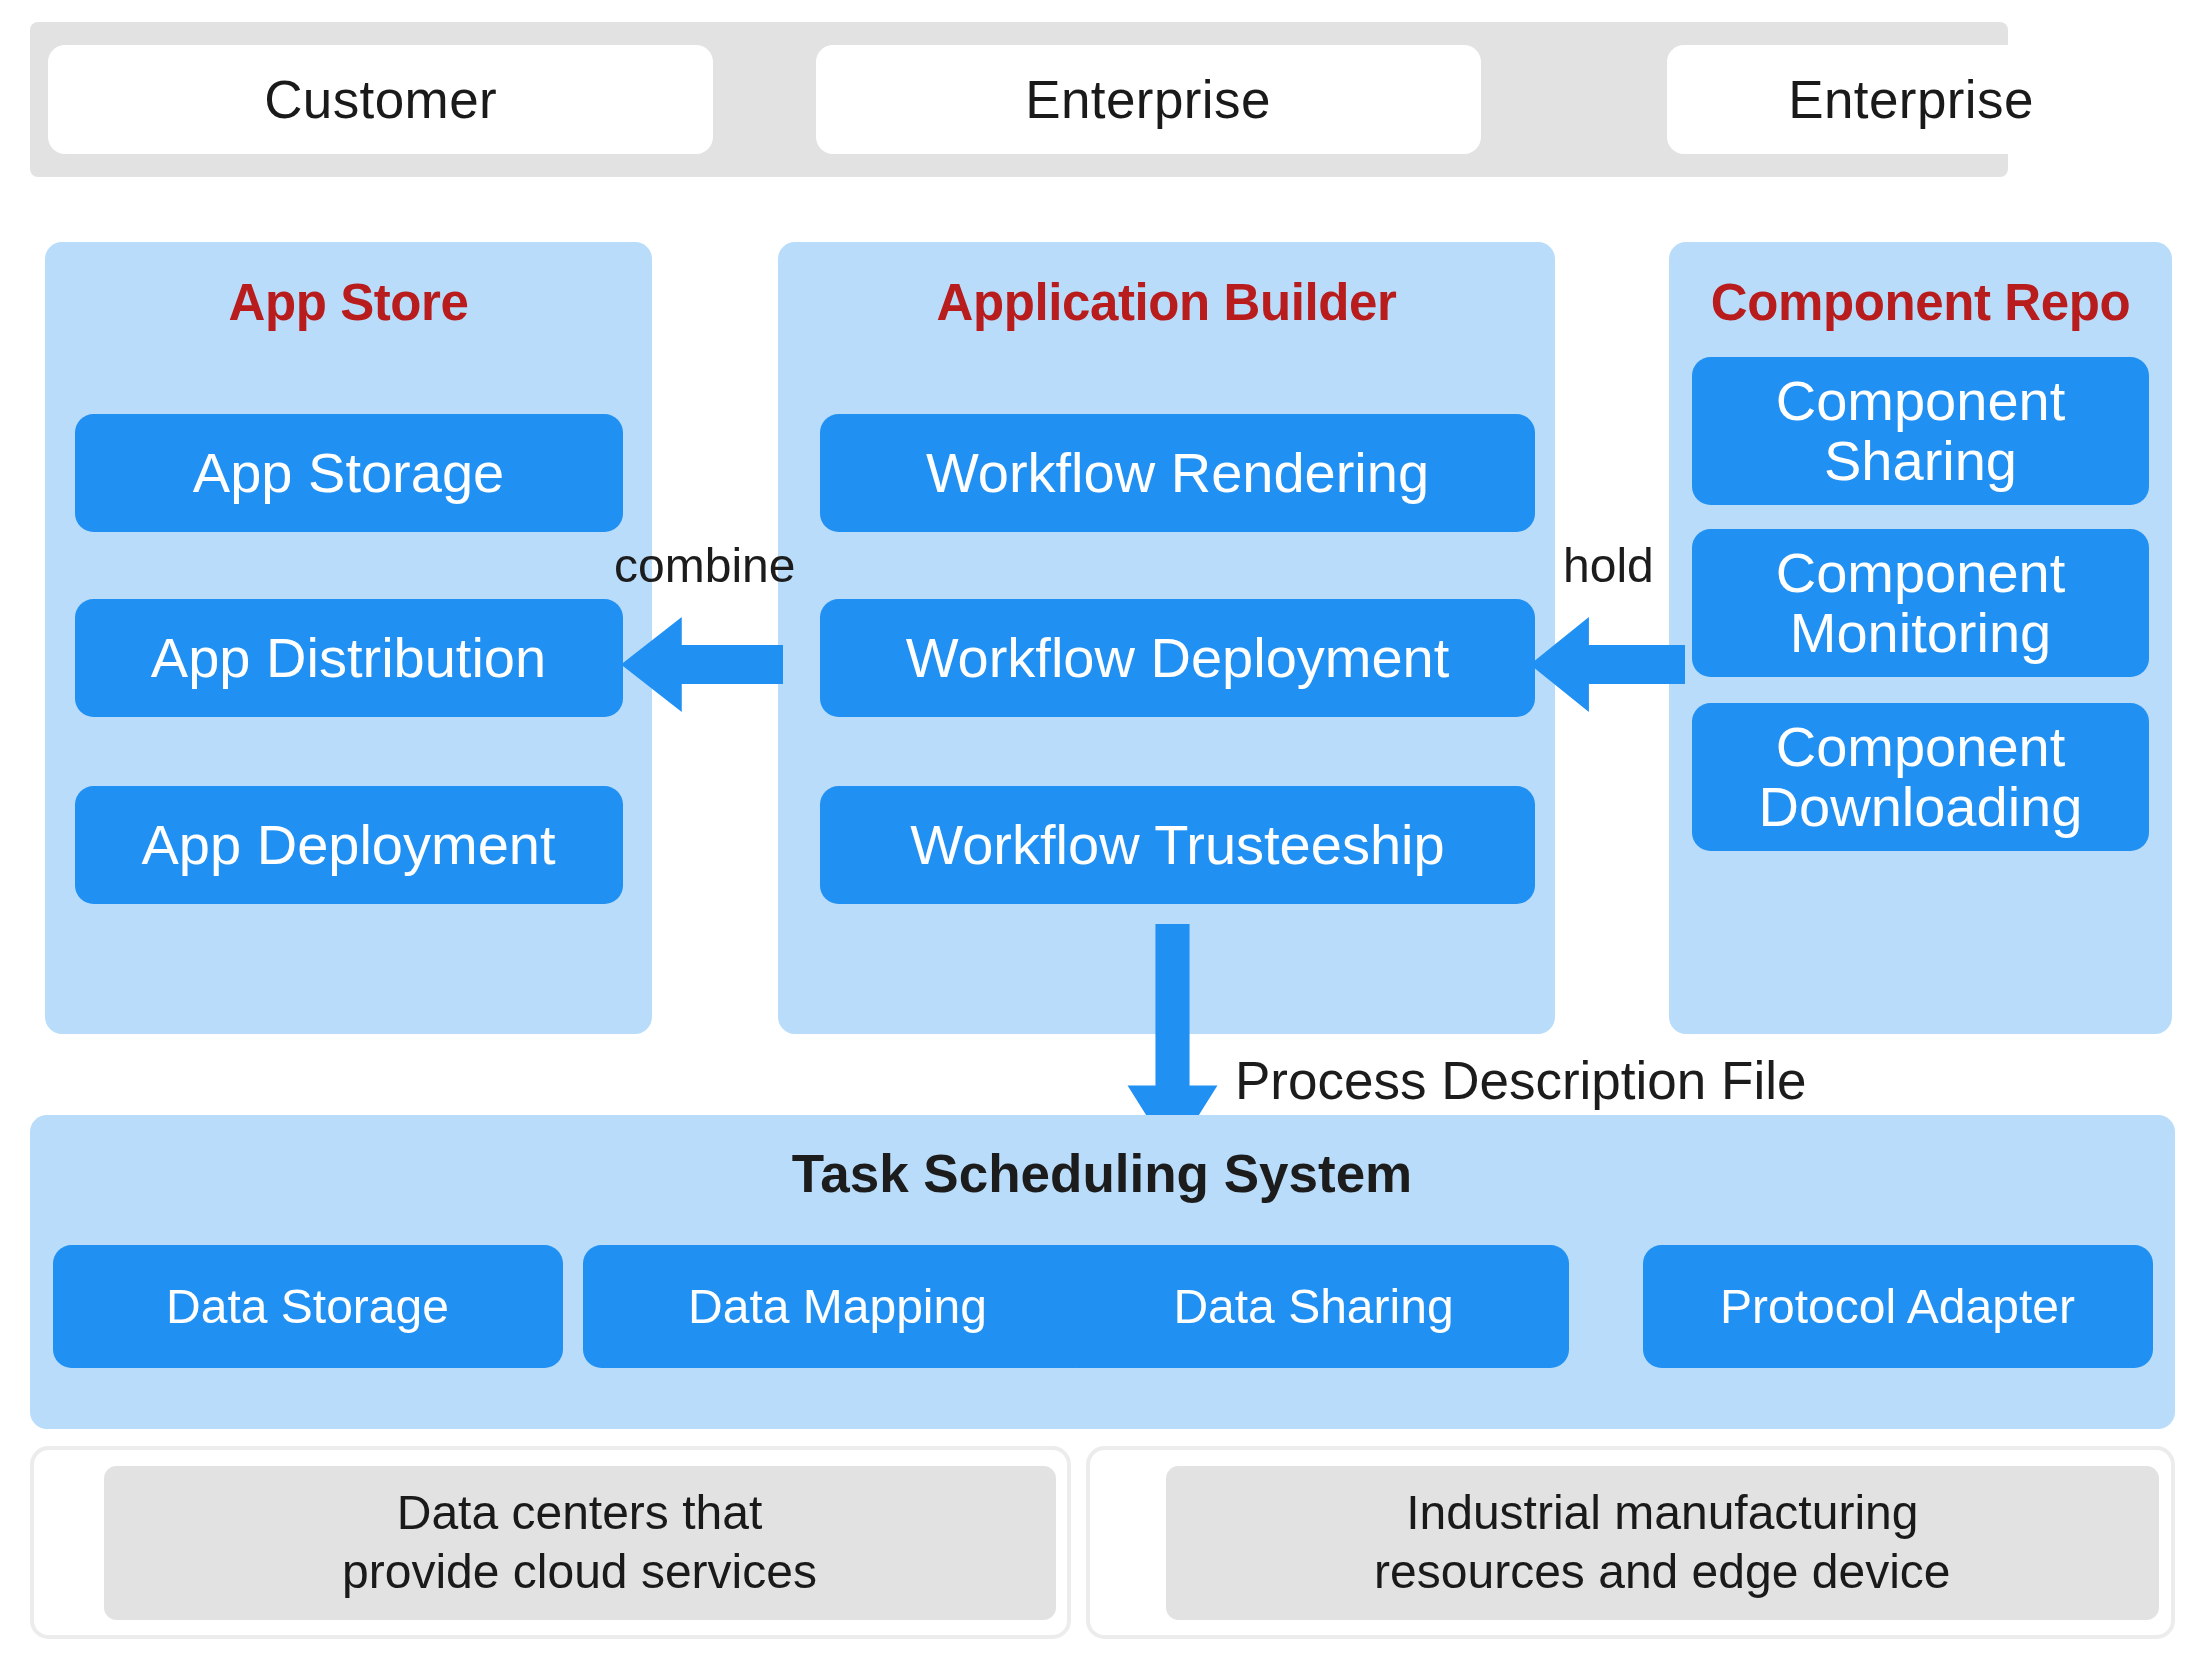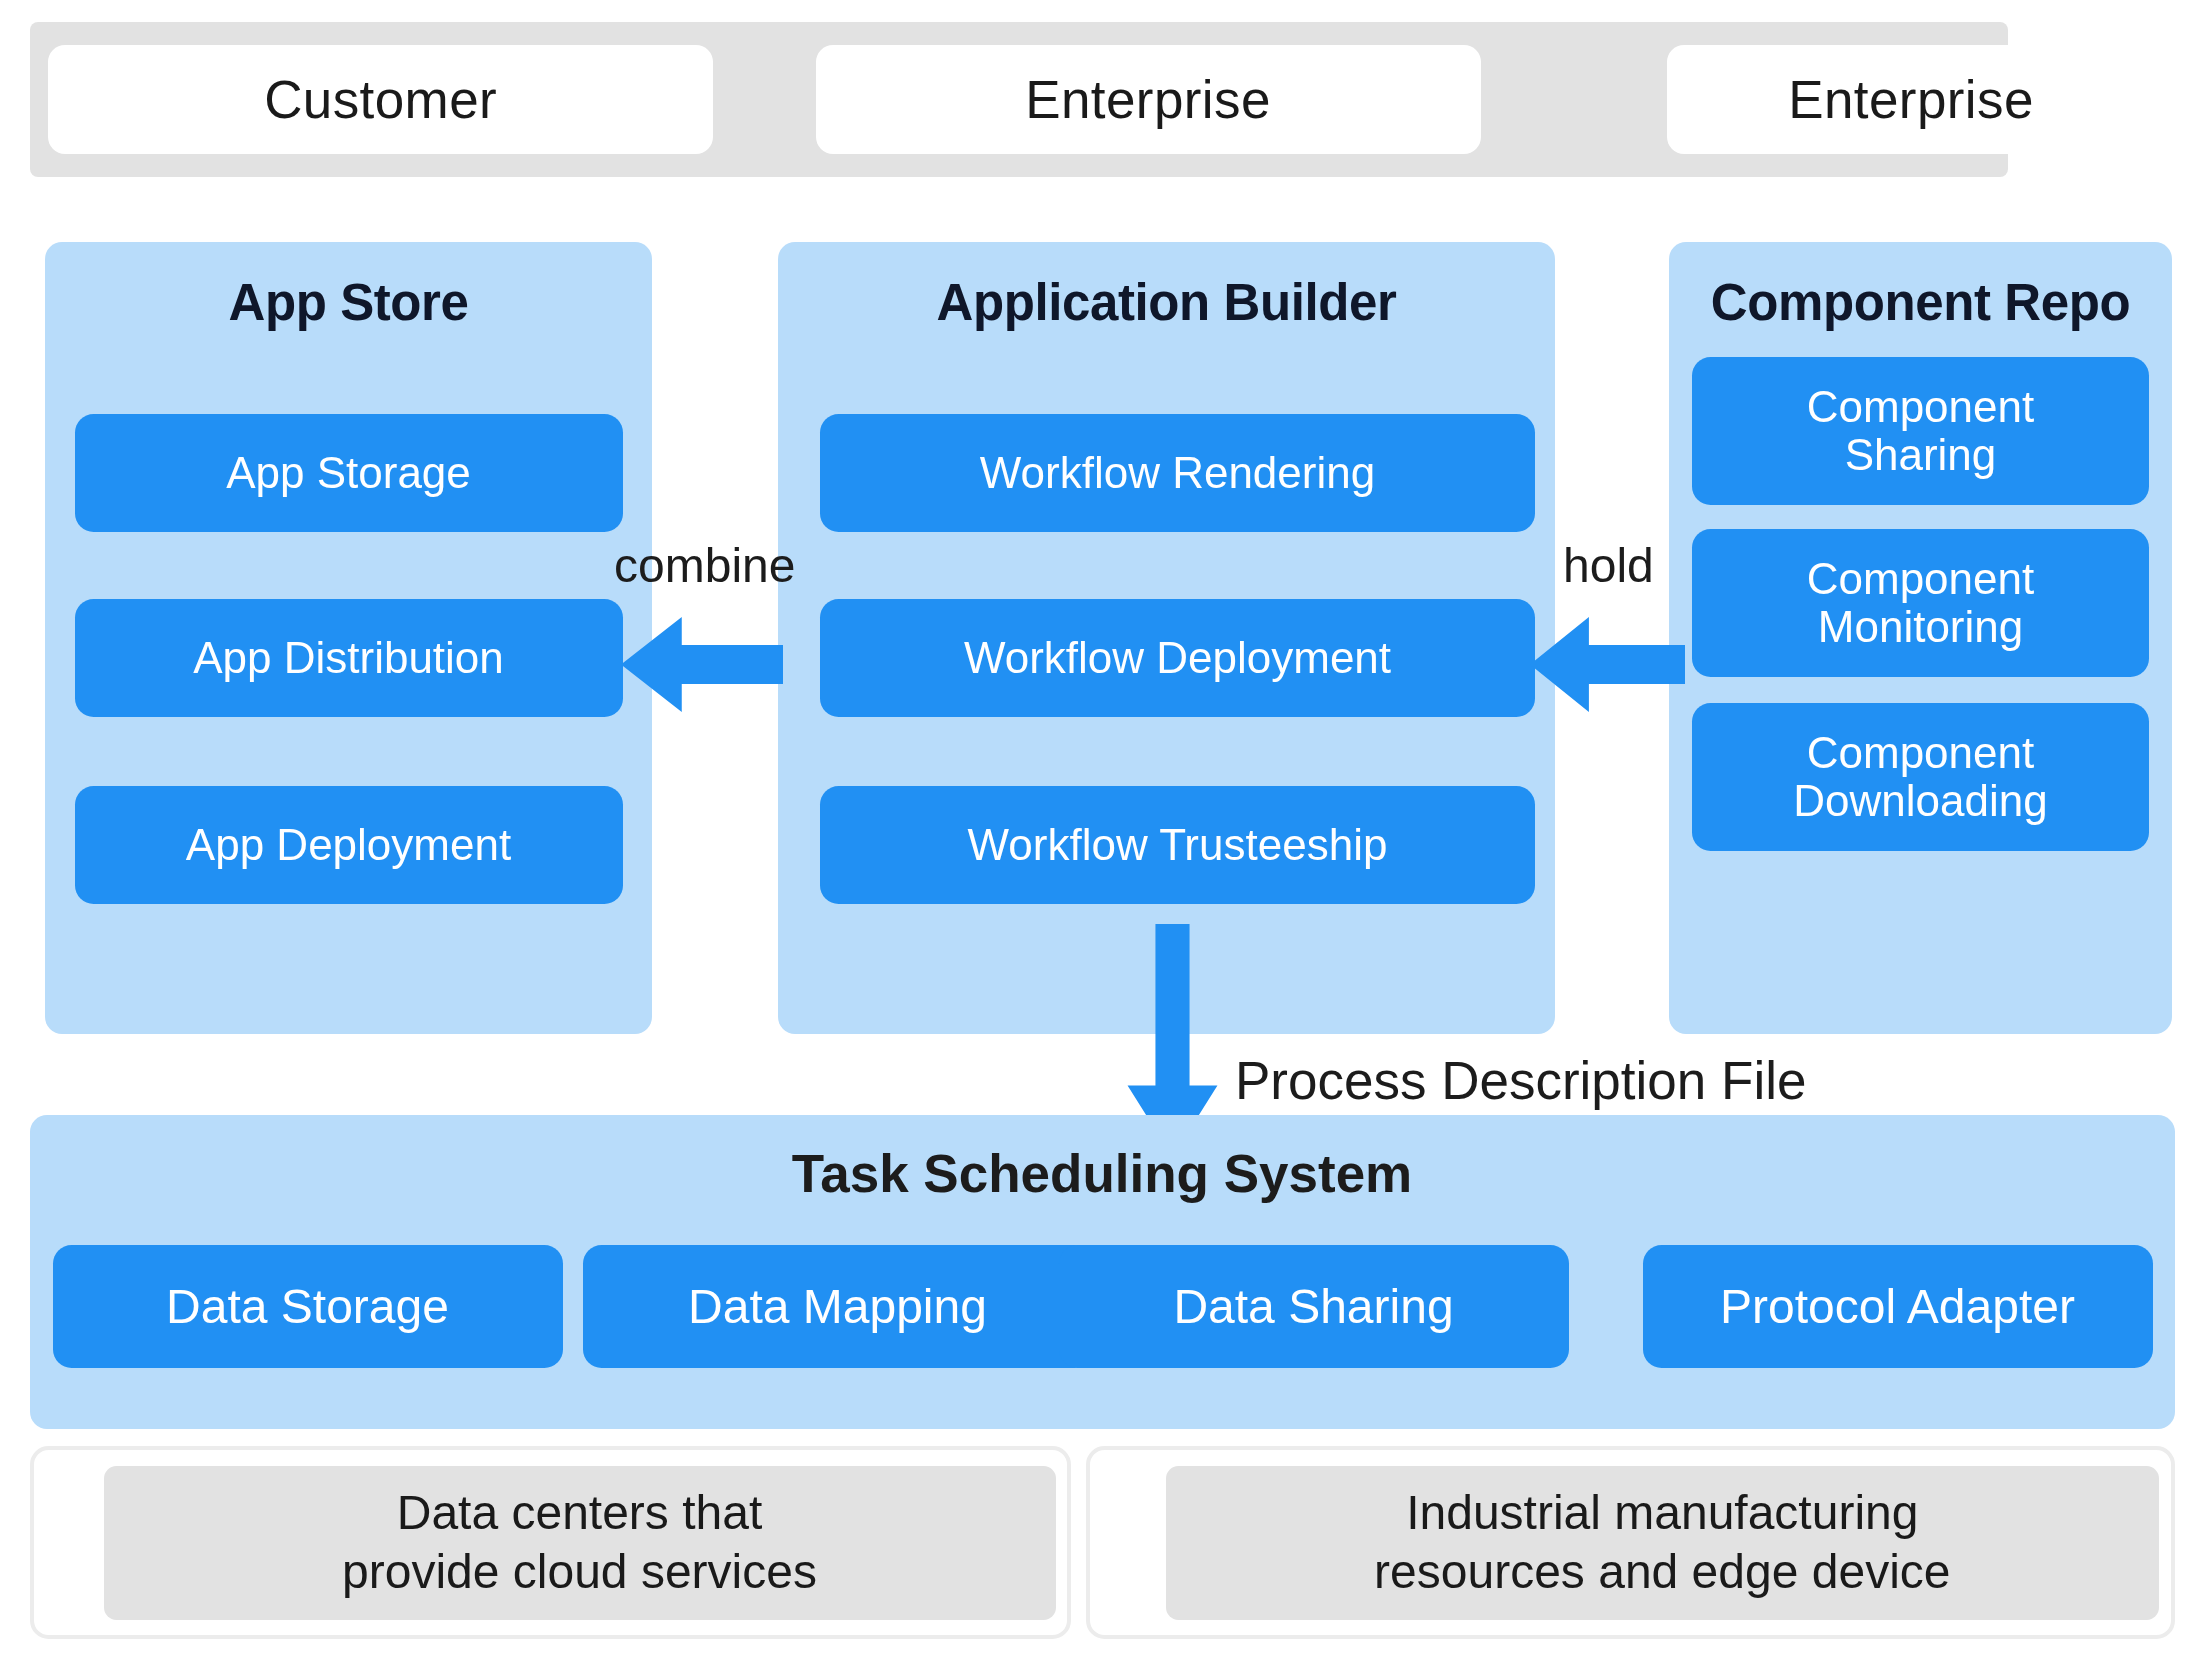--- a/index.html
+++ b/index.html
@@ -55,37 +55,37 @@
     box-sizing: border-box;
   }
   .panel-title {
     position: absolute;
     top: 31px;
     left: 0;
     right: 0;
     text-align: center;
     font-size: 51px;
     font-weight: bold;
-    color: #0f172a;
+    color: #b91c1c;
     letter-spacing: -0.4px;
   }
   .panel-appstore { left: 45px;   top: 242px;  width: 607px;  height: 792px; }
   .panel-builder  { left: 778px; top: 242px;  width: 777px; height: 792px; }
   .panel-repo     { left: 1669px; top: 242px;  width: 503px;  height: 792px; }
 
   .chip {
     position: absolute;
     background: #2190f3;
     border-radius: 18.6px;
     color: #ffffff;
     display: flex;
     align-items: center;
     justify-content: center;
     text-align: center;
-    font-size: 44px;
+    font-size: 56px;
     line-height: 1.08;
     box-sizing: border-box;
     padding: 0 9.3px;
   }
 
   
   .panel-appstore .chip { left: 29.5px; width: 548px; height: 118px; }
   .panel-appstore .chip.c0 { top: 172px; }
   .panel-appstore .chip.c1 { top: 357px; }
   .panel-appstore .chip.c2 { top: 544px; }

